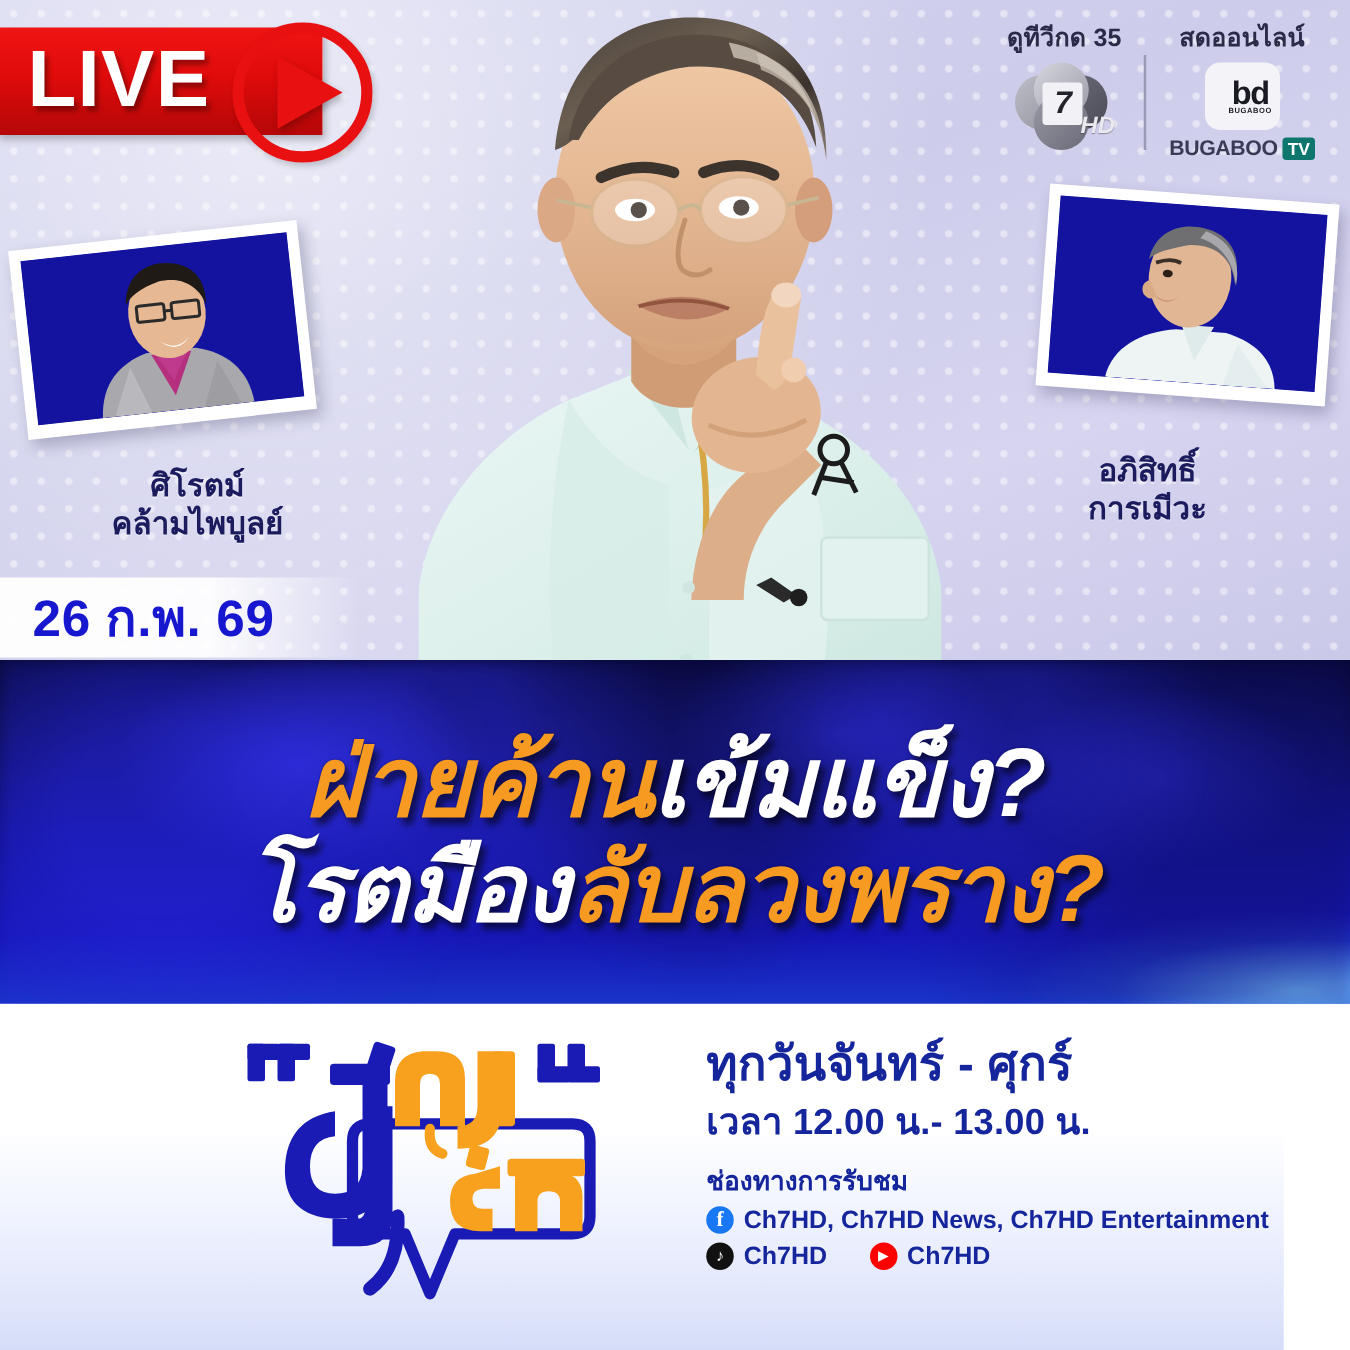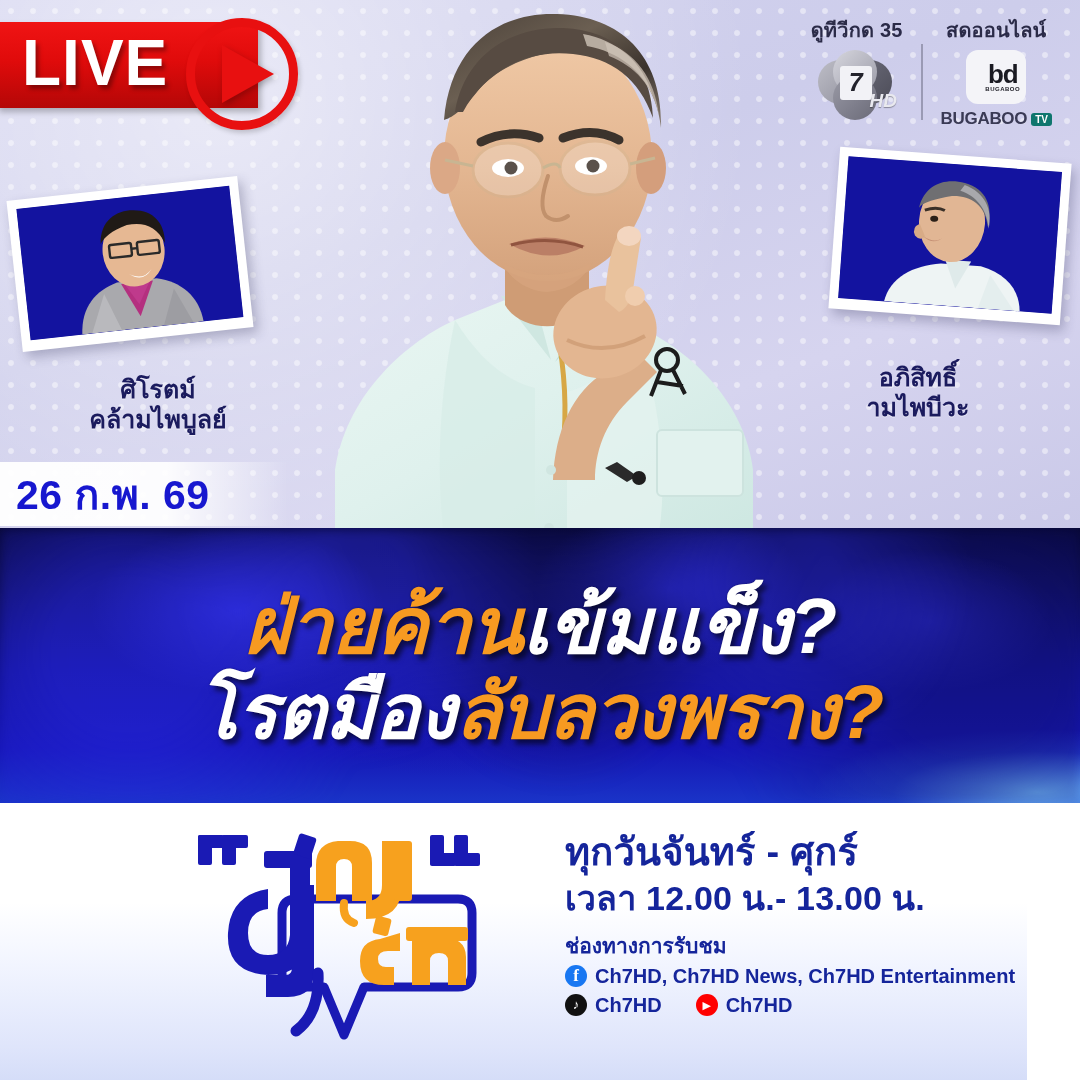--- a/index.html
+++ b/index.html
@@ -82,21 +82,21 @@
     font-style:italic;
   }
   .divider{ width:2px; height:76px; background:#9a9ab4; margin-top:30px; }
   .bug-logo{
     width:60px; height:54px; background:#f4f4f8; border-radius:12px;
     display:flex; flex-direction:column; align-items:center; justify-content:center;padding-left:13px;
   }
   .bug-mark{ font-size:26px; font-weight:bold; color:#1a1a22; line-height:24px; letter-spacing:-1px; }
   .bug-sub{ font-size:6px; font-weight:bold; color:#1a1a22; letter-spacing:.5px; }
   .bug-word{ margin-top:5px; font-size:17px; font-weight:bold; color:#3a3a55; letter-spacing:-.3px; display:flex; align-items:center; gap:4px;}
-  .bug-tv{ background:#0f766e; color:#fff; font-size:10px; border-radius:3px; padding:1px 4px; letter-spacing:0; }
+  .bug-tv{ background:#0f766e; color:#fff; font-size:14px; border-radius:3px; padding:1px 4px; letter-spacing:0; }
 
   
   .thumb-wrap{ position:absolute; z-index:6; }
   .thumb{
     background:#fff; padding:9px 9px 11px 9px;
     box-shadow:4px 6px 12px rgba(40,40,80,.28);
   }
   .thumb-inner{ position:relative; overflow:hidden; background:#13139a; }
   .thumb-left{ left:14px; top:188px; transform:rotate(-6.2deg); }
   .thumb-left .thumb-inner{ width:214px; height:132px; }
@@ -112,21 +112,21 @@
   .gn-left{ left:32px; top:374px; width:252px; }
   .gn-right{ right:36px; top:362px; width:252px; }
 
   
   .date-bar{
     position:absolute; left:0; top:462px; width:288px; height:64px; z-index:7;
     background:linear-gradient(90deg, rgba(255,255,255,.96) 0%, rgba(255,255,255,.93) 58%, rgba(255,255,255,.15) 94%, rgba(255,255,255,0) 100%);
     display:flex; align-items:center;
   }
   .date-text{
-    padding-left:16px; font-size:41px; font-weight:bold; color:#1717cf; letter-spacing:.5px;
+    padding-left:26px; font-size:41px; font-weight:bold; color:#1717cf; letter-spacing:.5px;
   }
 
   
   .band{
     position:absolute; left:0; top:528px; width:1080px; height:275px; z-index:5;
     background:
       radial-gradient(ellipse 320px 90px at 96% 96%, rgba(120,200,255,.95) 0%, rgba(60,130,230,.25) 45%, rgba(0,0,0,0) 70%),
       radial-gradient(ellipse 210px 120px at 22% 30%, rgba(52,52,220,.85) 0%, rgba(20,20,120,0) 70%),
       radial-gradient(ellipse 190px 110px at 62% 22%, rgba(40,40,200,.75) 0%, rgba(20,20,120,0) 72%),
       radial-gradient(ellipse 170px 100px at 86% 34%, rgba(48,48,215,.7) 0%, rgba(20,20,120,0) 72%),
@@ -164,21 +164,21 @@
     background:linear-gradient(180deg,#ffffff 0%,#ffffff 36%,#f2f5ff 58%,#dfe5fb 88%,#d5ddf8 100%);
   }
 
   
   .show-logo{ position:absolute; left:168px; top:20px; width:350px; height:230px; }
   .show-logo svg{ width:100%; height:100%; display:block; }
 
   
   .info{ position:absolute; left:565px; top:26px; width:500px; color:#15259b; }
   .info-days{ font-size:38px; font-weight:bold; letter-spacing:.2px; line-height:46px; color:#15259b; }
-  .info-time{ font-size:34px; font-weight:bold; letter-spacing:.2px; line-height:42px; margin-top:2px; color:#15259b; }
+  .info-time{ font-size:29px; font-weight:bold; letter-spacing:.2px; line-height:42px; margin-top:2px; color:#15259b; }
   .info-ch-head{ font-size:21px; font-weight:bold; margin-top:14px; line-height:26px; color:#15259b; }
   .info-row{ display:flex; align-items:center; gap:8px; margin-top:5px; font-size:20px; font-weight:bold; line-height:24px; color:#15259b; }
   .ic{ width:22px; height:22px; border-radius:50%; flex:0 0 22px; display:flex; align-items:center; justify-content:center; font-size:14px; font-weight:bold; color:#fff; }
   .ic-fb{ background:#1877f2; font-family:"Liberation Serif",serif; font-size:17px; line-height:22px; }
   .ic-tt{ background:#111; font-size:13px; }
   .ic-yt{ background:#ff0000; font-size:11px; }
   .inline-grp{ display:flex; align-items:center; gap:8px; }
   .sp-24{ width:18px; }
 </style>
 </head>
@@ -350,21 +350,21 @@
           <path d="M80 74 q14 8 22 -2 q-10 12 -22 2 Z" fill="#c48f74"></path>
           <ellipse cx="90" cy="56" rx="4" ry="3" fill="#2a2018"></ellipse>
           <path d="M80 48 q12 -5 20 -1" stroke="#3a3028" stroke-width="3" fill="none"></path>
           <path d="M150 108 L140 142 L176 142 Z" fill="#e4eeee"></path>
         </svg>
       </div>
     </div>
   </div>
   <div class="guest-name gn-right">
     <div>อภิสิทธิ์</div>
-    <div>ามไพบีวะ</div>
+    <div>การเมีวะ</div>
   </div>
 
   <div class="date-bar">
     <div class="date-text">26 ก.พ. 69</div>
   </div>
 
   <div class="band">
     <div class="headline">
       <div class="hl-line">
         <span class="hl-orange">ฝ่ายค้าน</span><span class="hl-white">เข้มแข็ง?</span>

